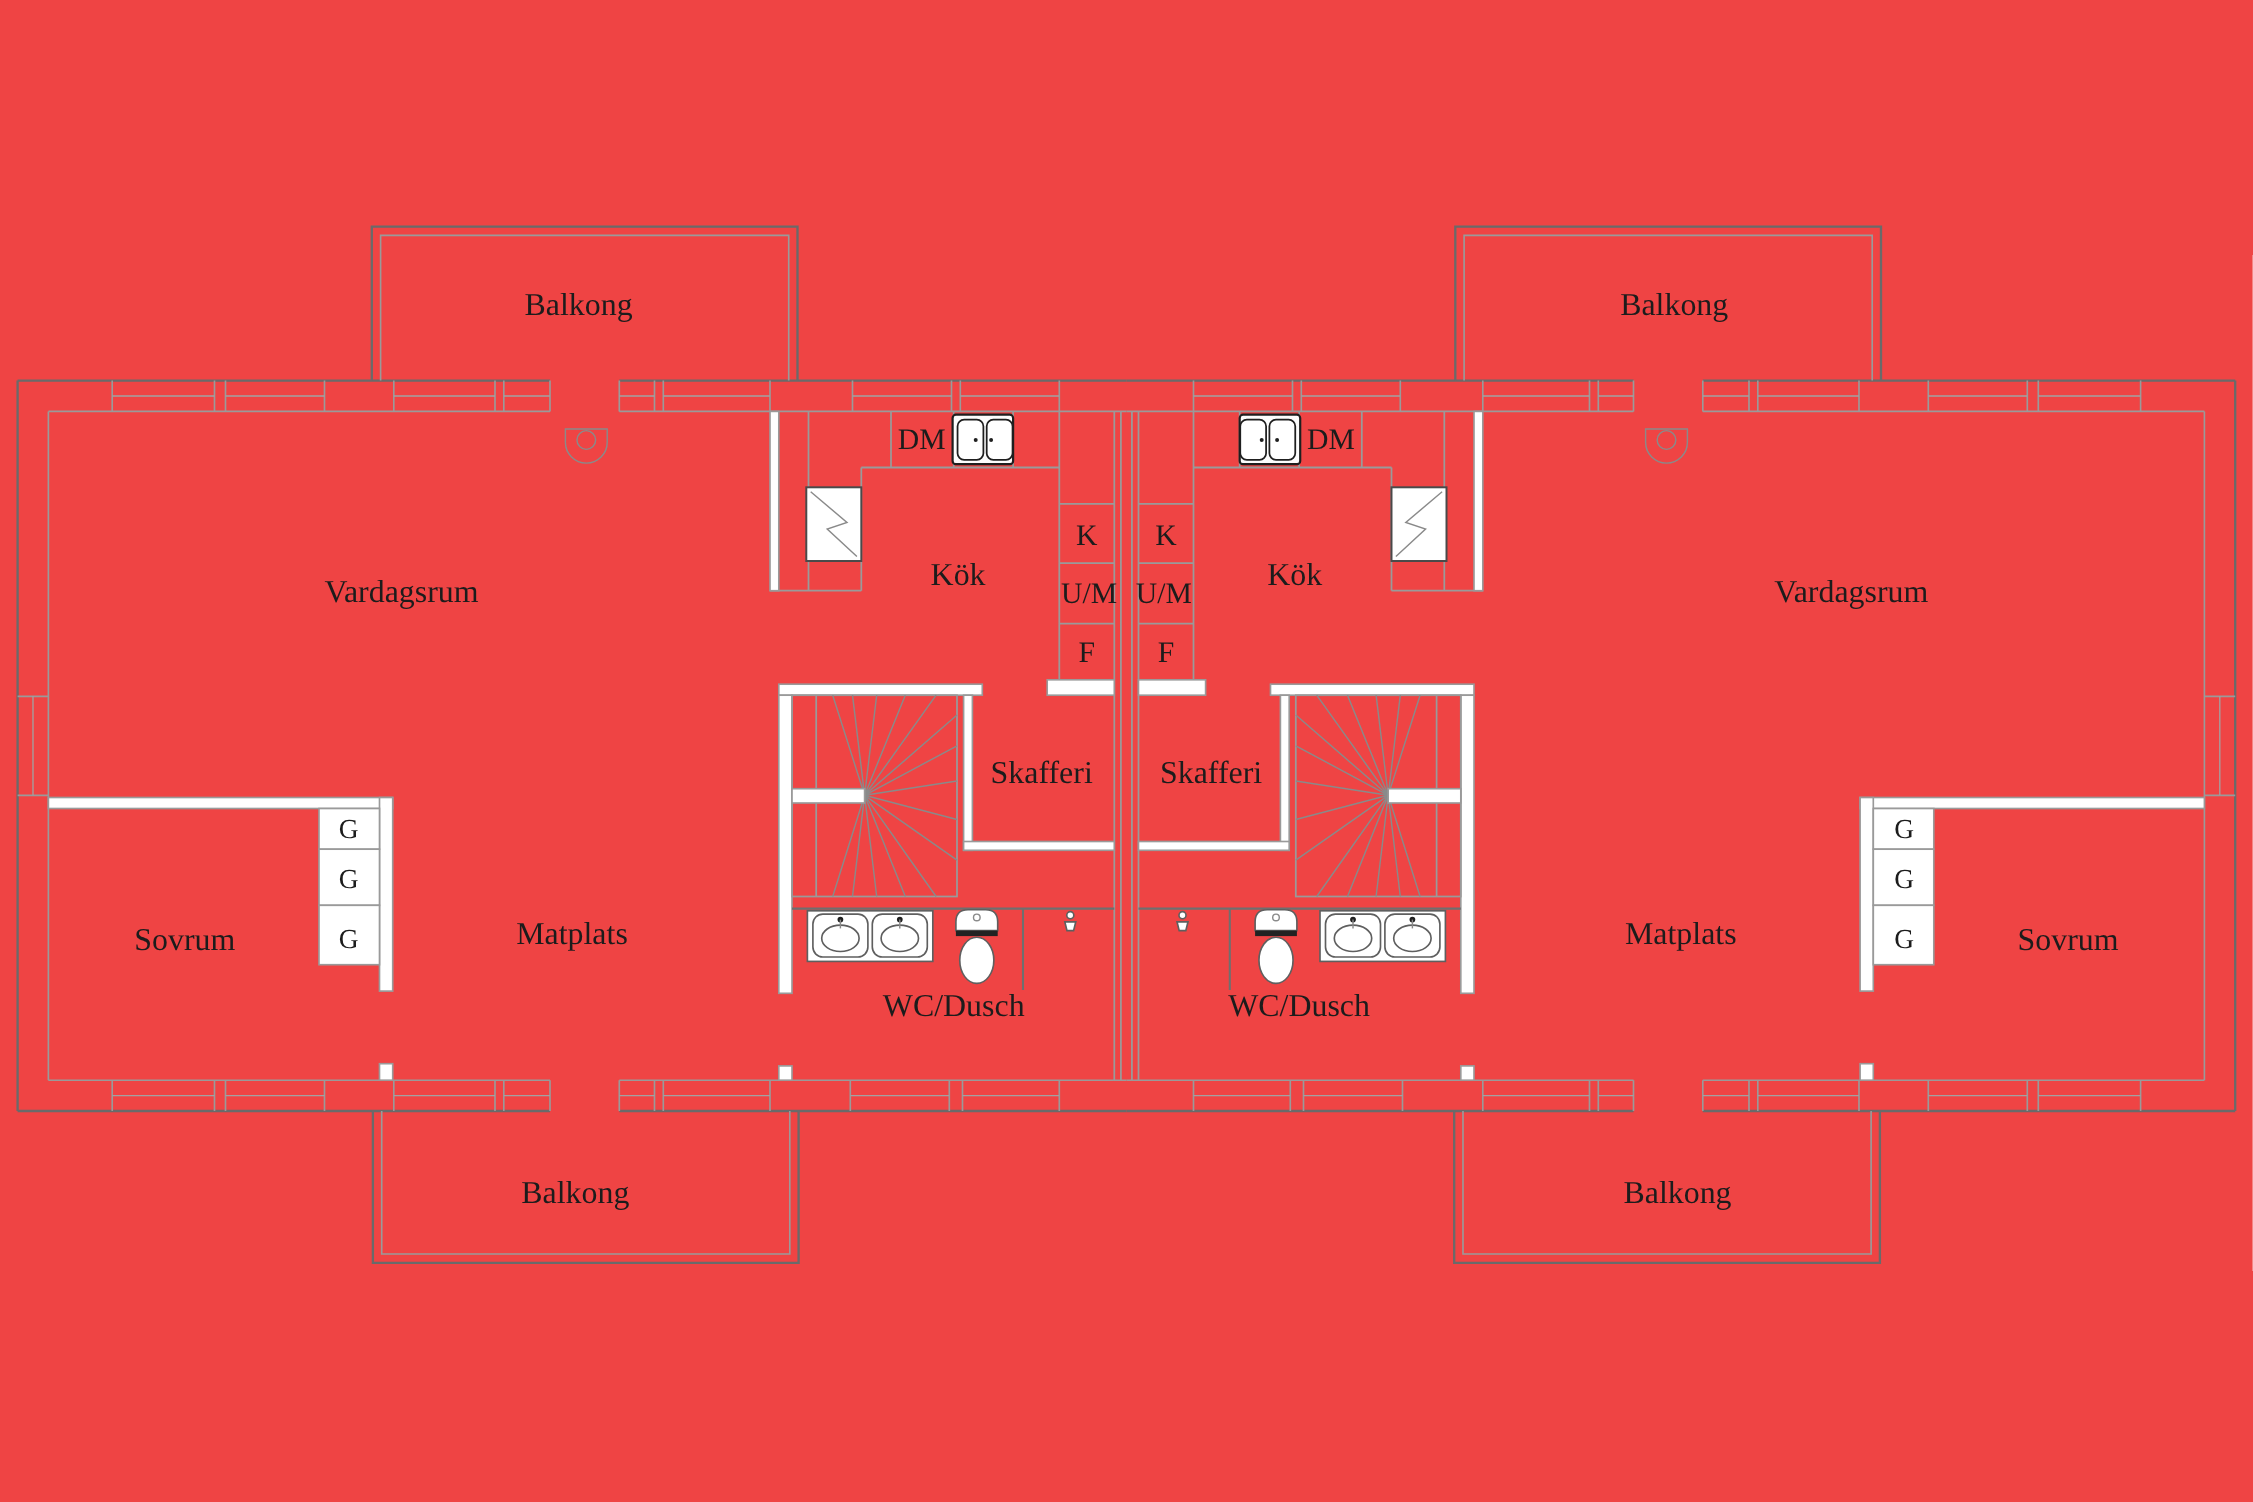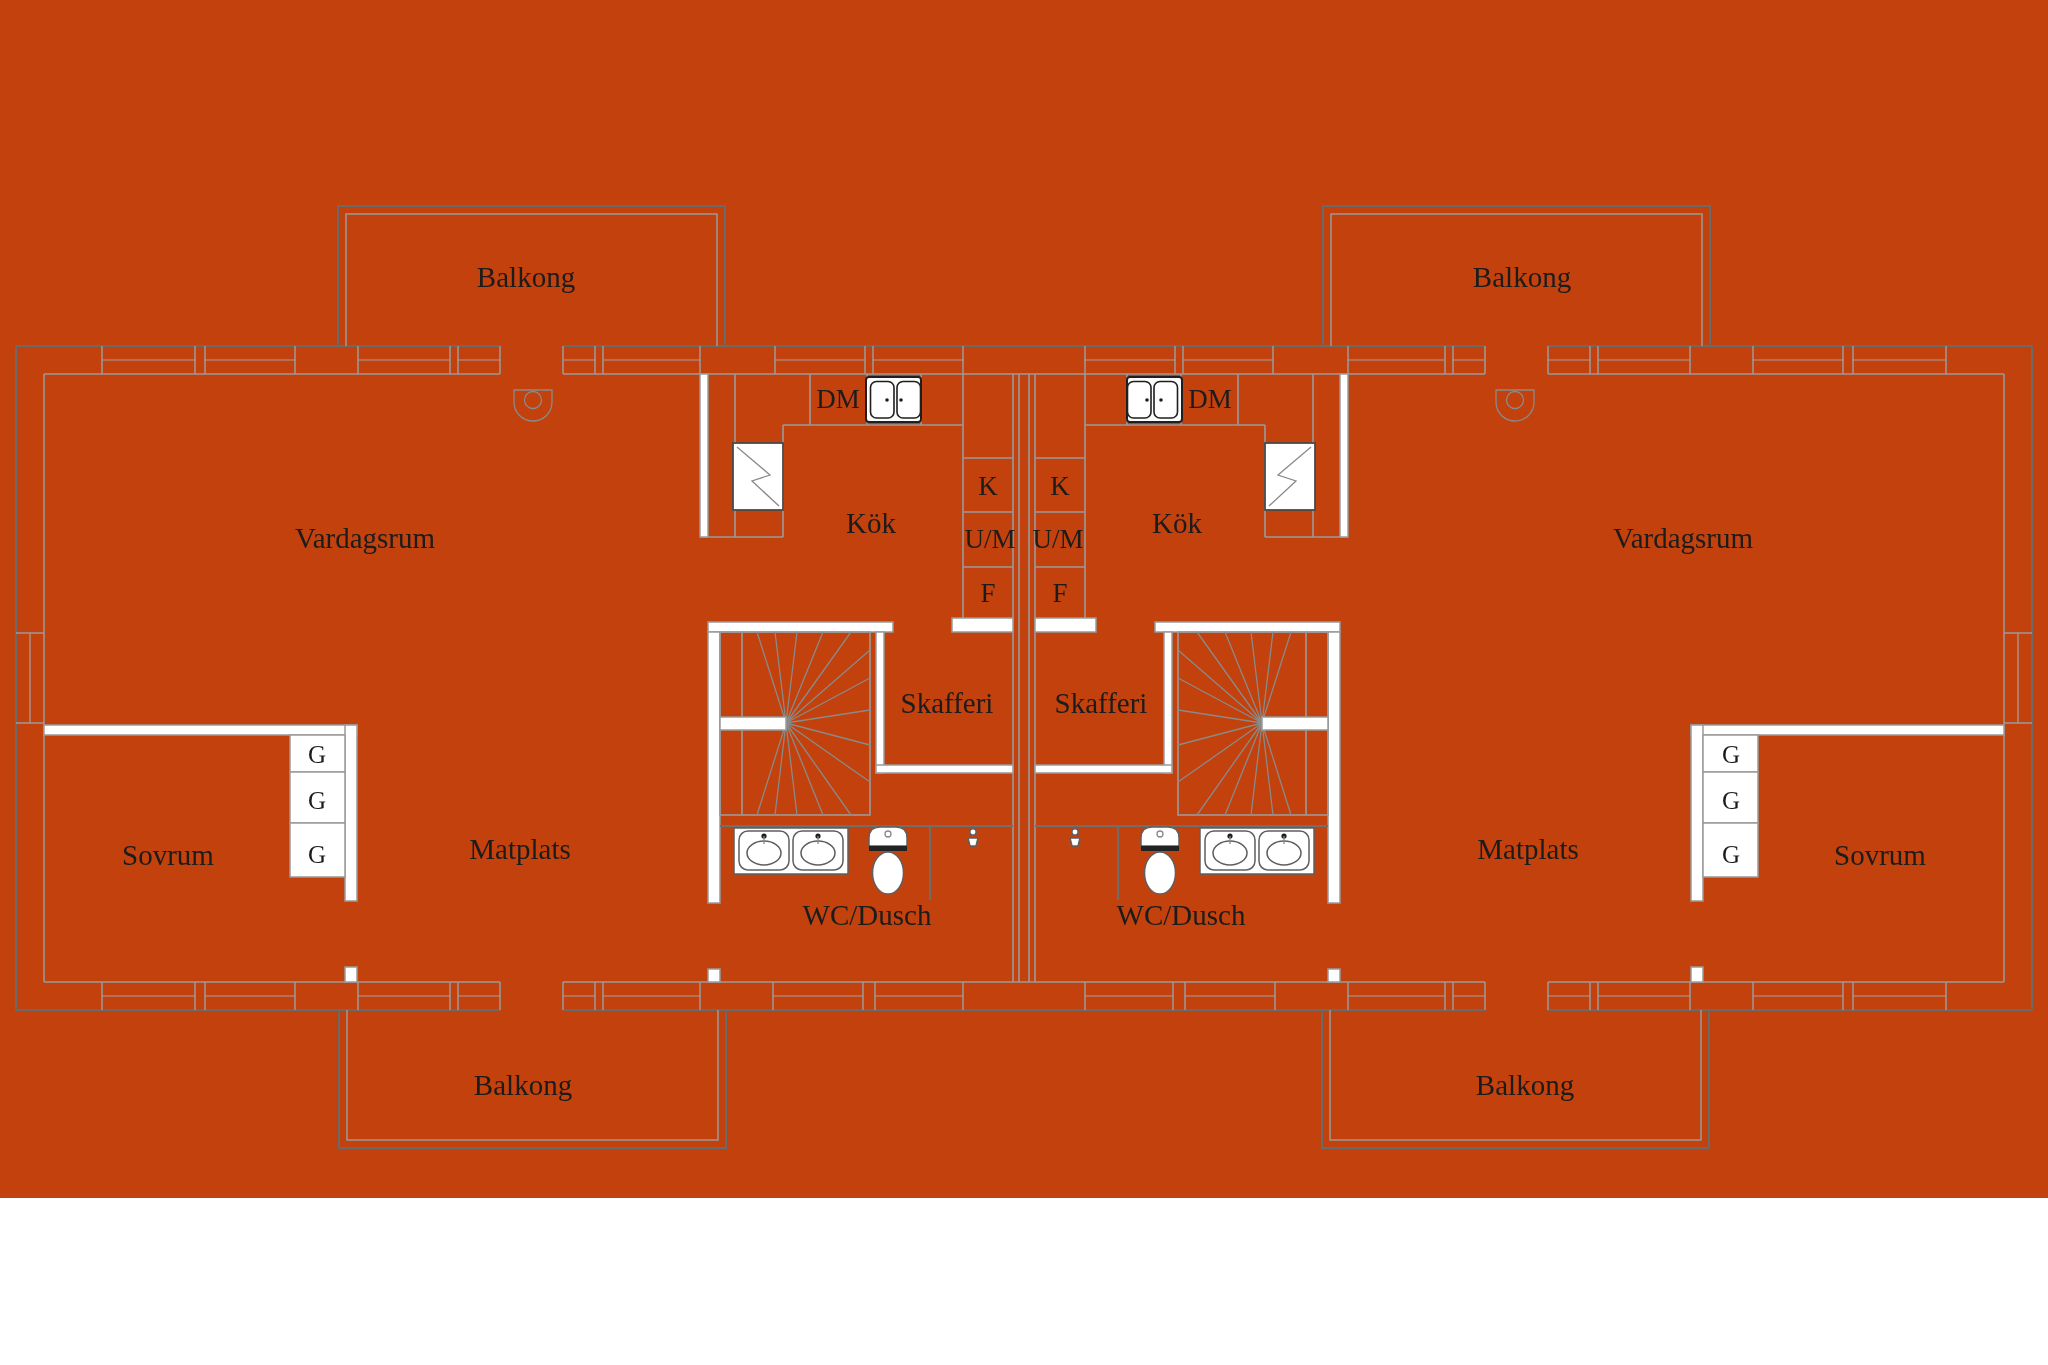--- a/index.html
+++ b/index.html
@@ -1,16 +1,16 @@
 <!DOCTYPE html>
 <html><head>
 <meta charset="utf-8">
 <style>
   html,body{margin:0;padding:0;background:#ffffff;}
-  .stage{position:relative;width:2048px;height:1198px;background:#c2410c;overflow:hidden;}
+  .stage{position:relative;width:2048px;height:1365px;background:#ef4444;overflow:hidden;}
   svg{position:absolute;left:0;top:0;display:block;}
   .wl      {stroke:#9a9a9a;stroke-width:1.6;fill:none;}
   .wl-mid  {stroke:#a2a2a2;stroke-width:1.2;fill:none;}
   .wl-dark {stroke:#6a6a6a;stroke-width:2.1;fill:none;}
   .wl-in   {stroke:#9a9a9a;stroke-width:1.5;fill:none;}
   .wall-rect{fill:#ffffff;stroke:#9a9a9a;stroke-width:1.5;}
   .fix     {stroke:#5f5f5f;stroke-width:1.5;fill:#ffffff;}
   .fix-thin{stroke:#8a8a8a;stroke-width:1.3;fill:none;}
   .fix-dark{stroke:#1f1f1f;stroke-width:2;fill:#fdfdfd;}
   .fix-dark-thin{stroke:#1f1f1f;stroke-width:1.6;fill:#ffffff;}

